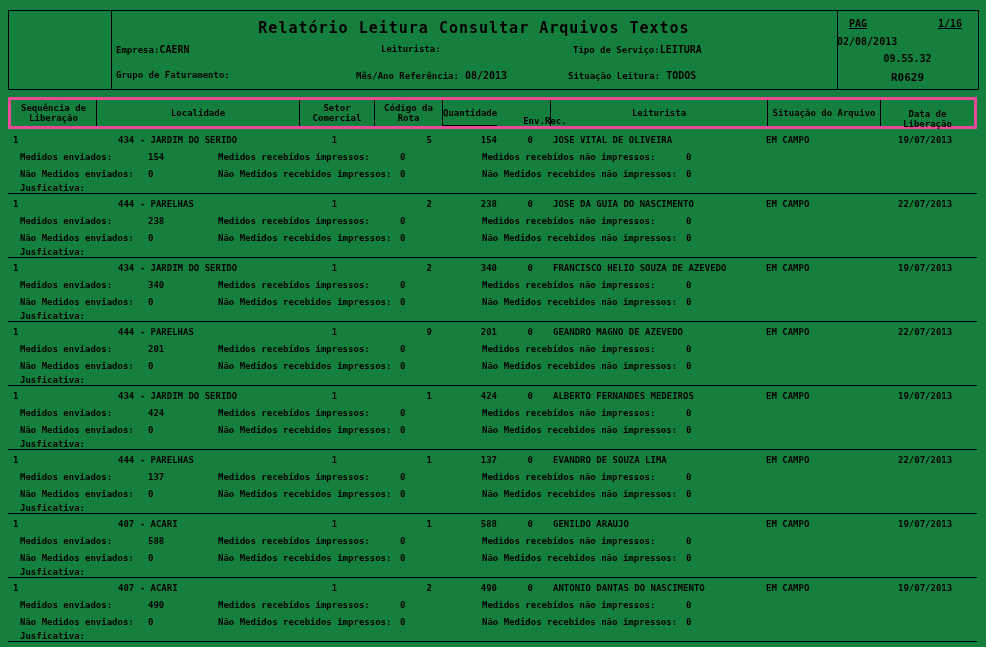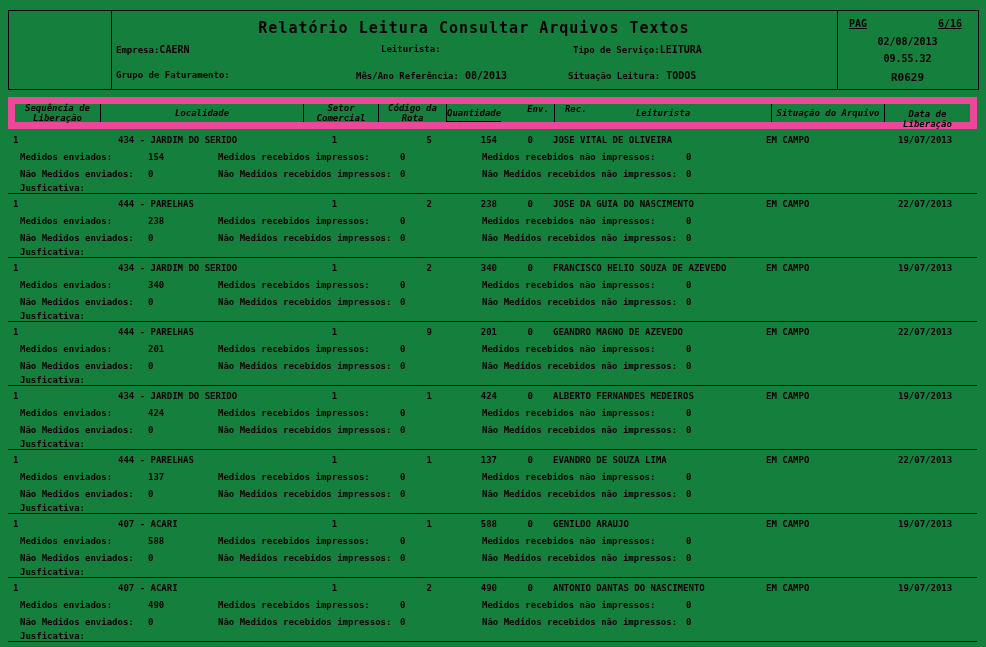--- a/index.html
+++ b/index.html
@@ -12,33 +12,33 @@
   
   .hbox{position:absolute;left:8px;top:10px;width:969px;height:78px;border:1px solid #000;}
   .vline{position:absolute;top:0;bottom:0;width:0;border-left:1px solid #000;}
   .title{position:absolute;left:102px;top:8px;width:726px;text-align:center;
          font-size:15px;letter-spacing:1px;}
   .hlabel{font-size:9px;}
   .hval{font-size:10px;}
   .pagbox{position:absolute;left:828px;top:0;width:141px;height:100%;font-size:10px;}
   .pagrow1{position:absolute;left:0;top:7px;width:100%;display:flex;justify-content:space-between;
            padding:0 16px 0 12px;box-sizing:border-box;text-decoration:underline;}
-  .pagrow2{position:absolute;left:0;top:25px;width:100%;text-align:center;}
+  .pagrow2{position:absolute;left:0;top:25px;width:100%;text-align:left;}
   .pagrow3{position:absolute;left:0;top:42px;width:100%;text-align:center;}
   .pagrow4{position:absolute;left:0;top:60px;width:100%;text-align:center;font-size:11px;}
   
-  .thead{position:absolute;left:8px;top:97px;width:969px;height:32px;border:7px solid #ec4899;
-         display:flex;font-size:9px;line-height:10px;box-sizing:border-box;font-style:italic;}
+  .thead{position:absolute;left:8px;top:97px;width:969px;height:32px;border:3px solid #ec4899;
+         display:flex;font-size:9px;line-height:10px;box-sizing:border-box;}
   .thcell{border-right:1px solid #000;display:flex;flex-direction:column;justify-content:center;
           align-items:center;text-align:center;box-sizing:border-box;}
   .thcell:last-child{border-right:none;margin-top:11px;}
   .qcell{display:flex;flex-direction:row;justify-content:stretch;align-items:stretch;}
   .qtop{border-bottom:1px solid #000;flex:1;display:flex;align-items:center;justify-content:center;}
-  .qbot{flex:1;display:flex;align-items:flex-start;justify-content:space-between;
-        padding:0 12px 0 26px;gap:16px;}
+  .qbot{flex:1;display:flex;align-items:flex-end;justify-content:space-between;
+        padding:0 12px 0 26px;}
   
   .rows{position:absolute;left:8px;top:130px;width:969px;font-size:9px;}
   .block{position:relative;height:63px;border-bottom:1px solid #000;}
   .r1{top:5px;}  .r2{top:22px;}  .r3{top:39px;}  .r4{top:53px;}
   .seq{left:5px;}
   .loc{left:110px;}
   .setor{left:289px;width:75px;text-align:center;}
   .rota{left:364px;width:60px;text-align:right;}
   .env{left:432px;width:57px;text-align:right;}
   .rec{left:497px;width:28px;text-align:right;}
@@ -64,21 +64,21 @@
     <span class="abs hlabel" style="left:372px;top:33px">Leiturista:</span>
     <span class="abs hlabel" style="left:564px;top:33px"><span>Tipo de Serviço:</span><span class="hval">LEITURA</span></span>
 
     <span class="abs hlabel" style="left:107px;top:59px">Grupo de Faturamento:</span>
     <span class="abs hlabel" style="left:347px;top:59px"><span>Mês/Ano Referência:</span><span class="hval"> </span><span class="hval">08/2013</span></span>
     <span class="abs hlabel" style="left:559px;top:59px"><span>Situação Leitura:</span><span class="hval"> </span><span class="hval">TODOS</span></span>
 
     <div class="pagbox">
       <div class="pagrow1">
         <span>PAG</span>
-        <span>6/16</span>
+        <span>1/16</span>
       </div>
       <div class="pagrow2">02/08/2013</div>
       <div class="pagrow3">09.55.32</div>
       <div class="pagrow4">R0629</div>
     </div>
   </div>
 
   <div class="thead">
     <div class="thcell" style="width:86px">
       <div>Sequência de</div>

